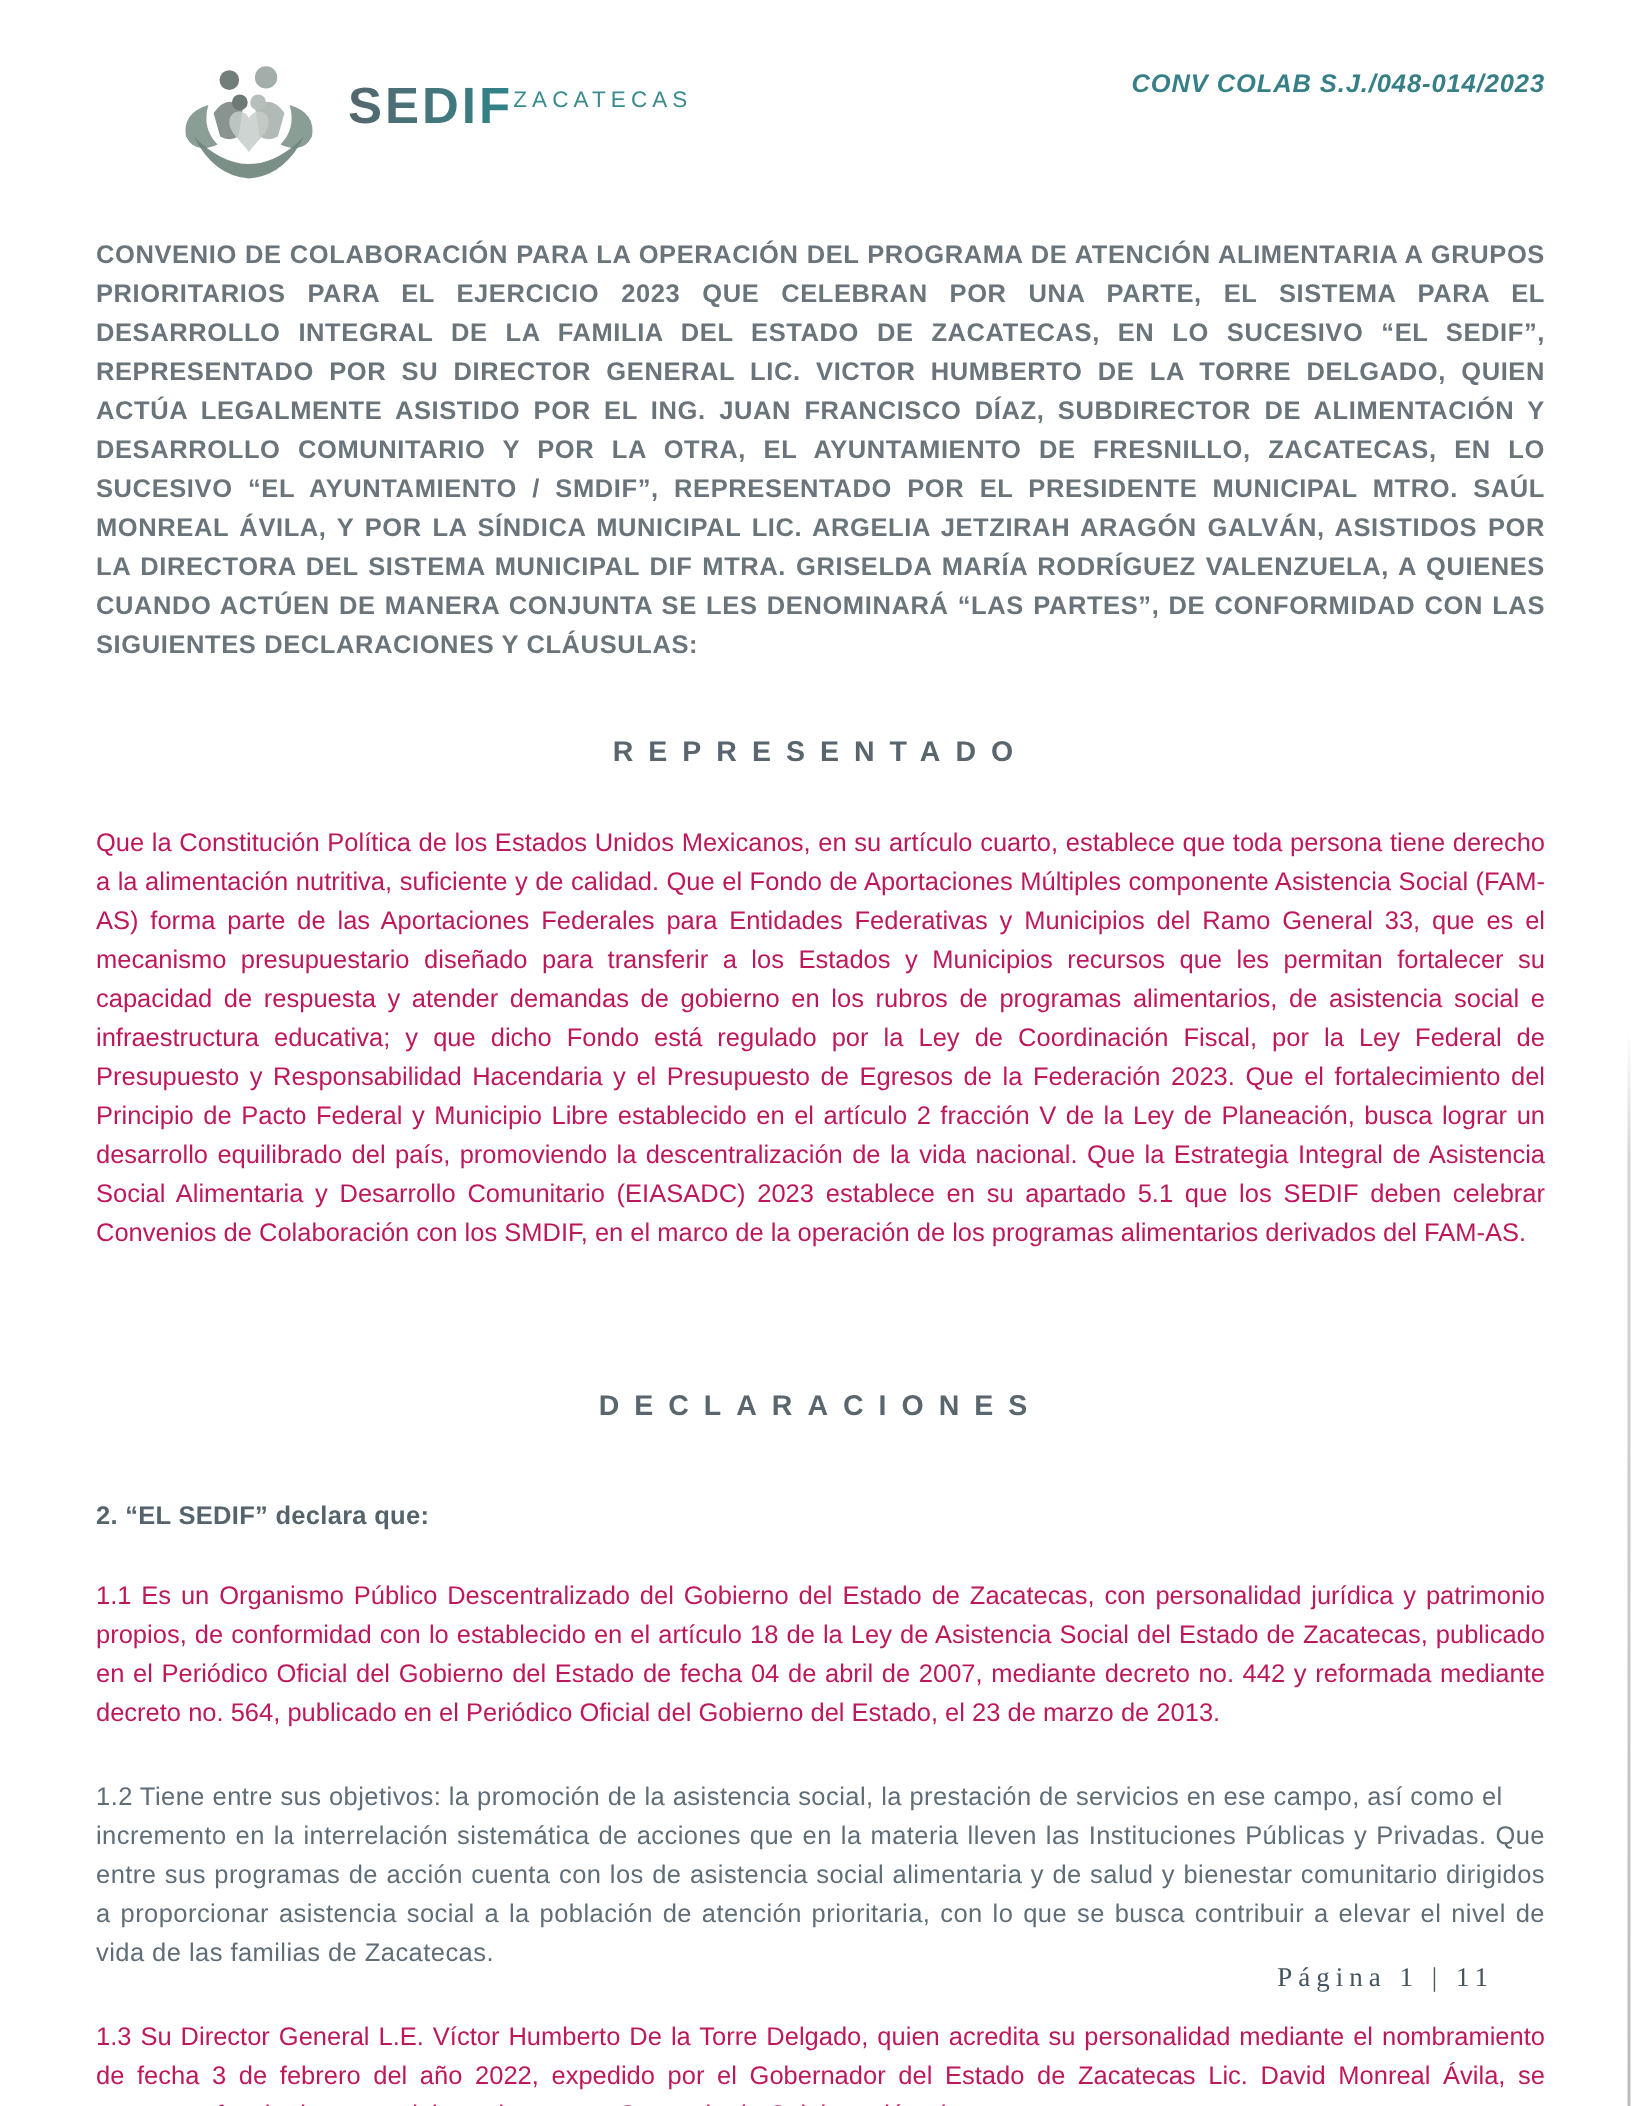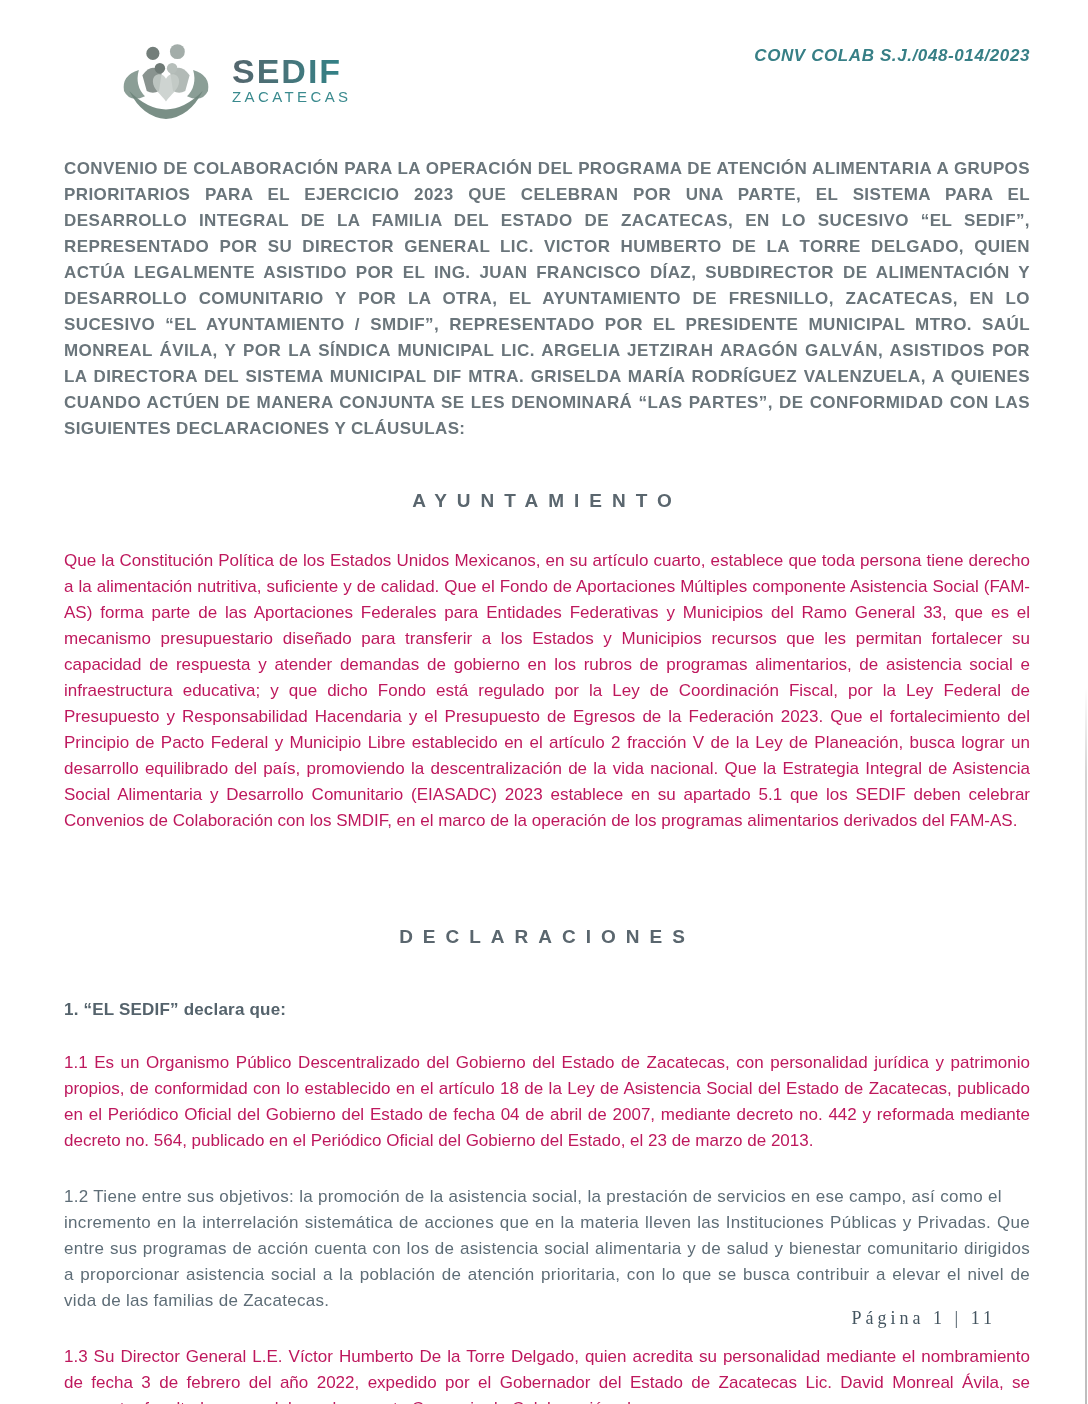--- a/index.html
+++ b/index.html
@@ -11,21 +11,21 @@
     overflow:hidden;
     font-family:"Liberation Sans", sans-serif;
     color:#5c6a72;
     box-sizing:border-box;
     padding:42px 58px 0 64px;
   }
   
   .header{display:flex;justify-content:space-between;align-items:flex-start;}
   .logo{display:flex;align-items:flex-start;gap:10px;margin-left:46px;}
   .logo-mark{width:112px;height:84px;flex:0 0 auto;}
-  .logo-text{display:flex;flex-direction:column;margin-top:14px;}
+  .logo-text{display:flex;flex-direction:row;margin-top:14px;}
   .logo-title{
     font-size:34px;font-weight:bold;letter-spacing:2px;line-height:30px;
     background:linear-gradient(90deg,#55666d 0%,#47747a 45%,#2e8489 100%);
     -webkit-background-clip:text;background-clip:text;
     -webkit-text-fill-color:transparent;color:#2e8489;
   }
   .logo-subtitle{font-size:15px;letter-spacing:3.4px;color:#3a8a8e;margin-top:2px;}
   .doc-ref{font-size:17px;letter-spacing:0.6px;color:#377f86;margin-top:4px;font-weight:bold;font-style:italic;}
   
   .doc-title{
@@ -97,25 +97,25 @@
         <span class="logo-title">SEDIF</span>
         <span class="logo-subtitle">ZACATECAS</span>
       </span>
     </div>
     <div class="doc-ref">CONV COLAB S.J./048-014/2023</div>
   </div>
 
 
   <p class="preamble">CONVENIO DE COLABORACIÓN PARA LA OPERACIÓN DEL PROGRAMA DE ATENCIÓN ALIMENTARIA A GRUPOS PRIORITARIOS PARA EL EJERCICIO 2023 QUE CELEBRAN POR UNA PARTE, EL SISTEMA PARA EL DESARROLLO INTEGRAL DE LA FAMILIA DEL ESTADO DE ZACATECAS, EN LO SUCESIVO “EL SEDIF”, REPRESENTADO POR SU DIRECTOR GENERAL LIC. VICTOR HUMBERTO DE LA TORRE DELGADO, QUIEN ACTÚA LEGALMENTE ASISTIDO POR EL ING. JUAN FRANCISCO DÍAZ, SUBDIRECTOR DE ALIMENTACIÓN Y DESARROLLO COMUNITARIO Y POR LA OTRA, EL AYUNTAMIENTO DE FRESNILLO, ZACATECAS, EN LO SUCESIVO “EL AYUNTAMIENTO / SMDIF”, REPRESENTADO POR EL PRESIDENTE MUNICIPAL MTRO. SAÚL MONREAL ÁVILA, Y POR LA SÍNDICA MUNICIPAL LIC. ARGELIA JETZIRAH ARAGÓN GALVÁN, ASISTIDOS POR LA DIRECTORA DEL SISTEMA MUNICIPAL DIF MTRA. GRISELDA MARÍA RODRÍGUEZ VALENZUELA, A QUIENES CUANDO ACTÚEN DE MANERA CONJUNTA SE LES DENOMINARÁ “LAS PARTES”, DE CONFORMIDAD CON LAS SIGUIENTES DECLARACIONES Y CLÁUSULAS:</p>
 
-  <h2 class="section-heading h-considerandos">AYUNTAMIENTO</h2>
+  <h2 class="section-heading h-considerandos">REPRESENTADO</h2>
   <p class="body-par considerandos-par">Que la Constitución Política de los Estados Unidos Mexicanos, en su artículo cuarto, establece que toda persona tiene derecho a la alimentación nutritiva, suficiente y de calidad. Que el Fondo de Aportaciones Múltiples componente Asistencia Social (FAM-AS) forma parte de las Aportaciones Federales para Entidades Federativas y Municipios del Ramo General 33, que es el mecanismo presupuestario diseñado para transferir a los Estados y Municipios recursos que les permitan fortalecer su capacidad de respuesta y atender demandas de gobierno en los rubros de programas alimentarios, de asistencia social e infraestructura educativa; y que dicho Fondo está regulado por la Ley de Coordinación Fiscal, por la Ley Federal de Presupuesto y Responsabilidad Hacendaria y el Presupuesto de Egresos de la Federación 2023. Que el fortalecimiento del Principio de Pacto Federal y Municipio Libre establecido en el artículo 2 fracción V de la Ley de Planeación, busca lograr un desarrollo equilibrado del país, promoviendo la descentralización de la vida nacional. Que la Estrategia Integral de Asistencia Social Alimentaria y Desarrollo Comunitario (EIASADC) 2023 establece en su apartado 5.1 que los SEDIF deben celebrar Convenios de Colaboración con los SMDIF, en el marco de la operación de los programas alimentarios derivados del FAM-AS.</p>
 
   <h2 class="section-heading h-declaraciones">DECLARACIONES</h2>
-  <p class="declarant-intro">1. “EL SEDIF” declara que:</p>
+  <p class="declarant-intro">2. “EL SEDIF” declara que:</p>
 
   <p class="body-par clause">1.1 Es un Organismo Público Descentralizado del Gobierno del Estado de Zacatecas, con personalidad jurídica y patrimonio propios, de conformidad con lo establecido en el artículo 18 de la Ley de Asistencia Social del Estado de Zacatecas, publicado en el Periódico Oficial del Gobierno del Estado de fecha 04 de abril de 2007, mediante decreto no. 442 y reformada mediante decreto no. 564, publicado en el Periódico Oficial del Gobierno del Estado, el 23 de marzo de 2013.</p>
   <p class="body-par clause clause-geo">1.2 Tiene entre sus objetivos: la promoción de la asistencia social, la prestación de servicios en ese campo, así como el
 incremento en la interrelación sistemática de acciones que en la materia lleven las Instituciones Públicas y Privadas.  Que entre sus programas de acción cuenta con los de asistencia social alimentaria y de salud y bienestar comunitario dirigidos a proporcionar asistencia social a la población de atención prioritaria, con lo que se busca contribuir a elevar el nivel de vida de las familias de Zacatecas.</p>
   <p class="body-par clause">1.3 Su Director General L.E. Víctor Humberto De la Torre Delgado, quien acredita su personalidad mediante el nombramiento de fecha 3 de febrero del año 2022, expedido por el Gobernador del Estado de Zacatecas Lic. David Monreal Ávila, se encuentra facultado para celebrar el presente Convenio de Colaboración, de</p>
 
   <div class="page-number">Página 1 | 11</div>
 
   <div class="scan-line"></div>
 </div>

